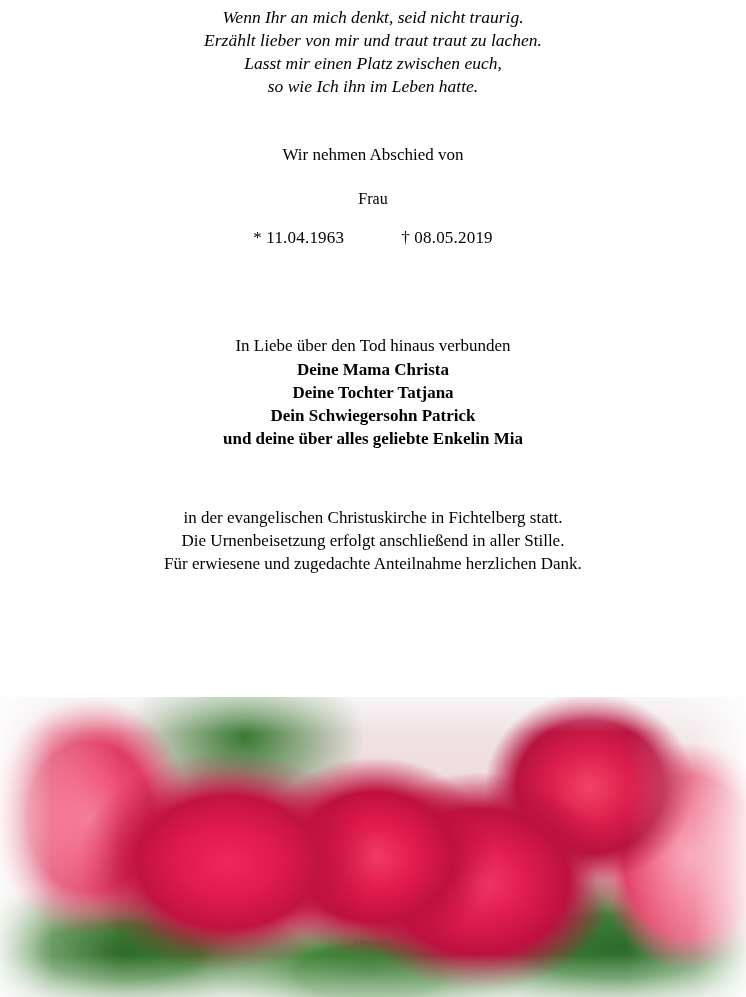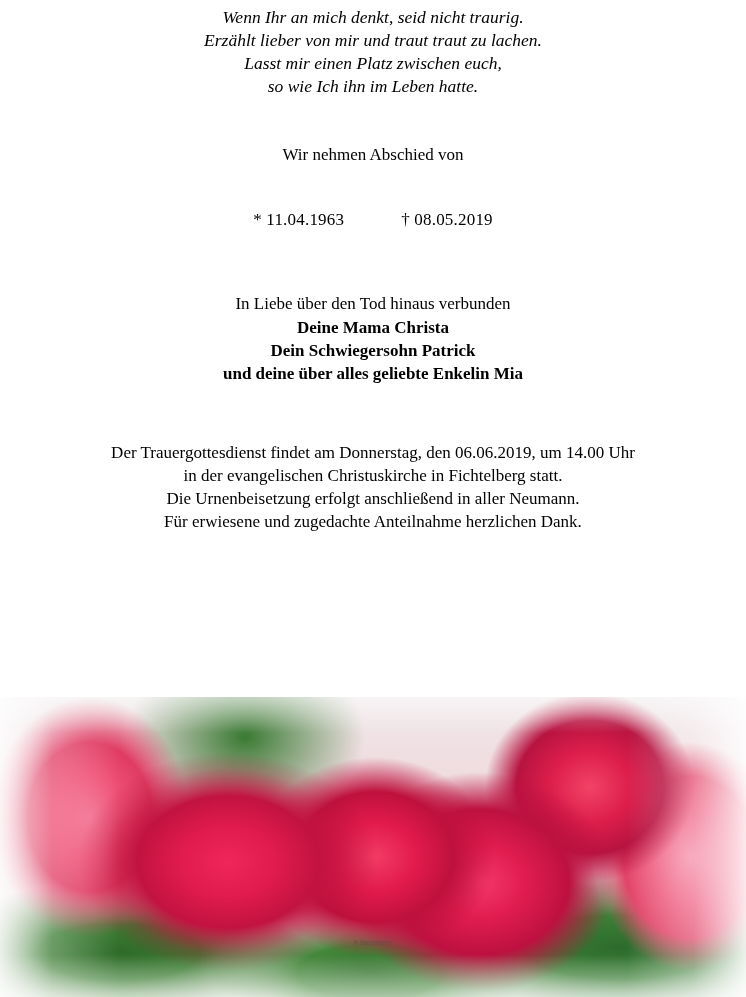--- a/index.html
+++ b/index.html
@@ -54,20 +54,21 @@
   .spacer-4 { height: 12px; }
   .dates {
     font-size: 17px;
     letter-spacing: 0.2px;
   }
   .dates .sep { display: inline-block; width: 48px; }
   .spacer-5 { height: 62px; }
   .dedication-lead {
     font-size: 17px;
     line-height: 24px;
+    margin-top: 24px;
   }
   .dedication-list {
     font-size: 17px;
     font-weight: bold;
     line-height: 23px;
   }
   .spacer-6 { height: 56px; }
   .service {
     font-size: 17px;
     line-height: 23px;
@@ -129,48 +130,49 @@
       <div>Lasst mir einen Platz zwischen euch,</div>
       <div>so wie Ich ihn im Leben hatte.</div>
     </div>
 
     <div class="spacer-1"></div>
 
     <div class="farewell">Wir nehmen Abschied von</div>
 
     <div class="spacer-2"></div>
 
+    <div class="salutation">Frau</div>
 
     <div class="spacer-3"></div>
 
 
     <div class="spacer-4"></div>
 
     <div class="dates">
       <span>* 11.04.1963</span>
       <span class="sep"></span>
       <span>† 08.05.2019</span>
     </div>
 
     <div class="spacer-5"></div>
 
     <div class="dedication-lead">In Liebe über den Tod hinaus verbunden</div>
 
     <div class="dedication-list">
       <div>Deine Mama Christa</div>
+      <div>Deine Tochter Tatjana</div>
       <div>Dein Schwiegersohn Patrick</div>
       <div>und deine über alles geliebte Enkelin Mia</div>
     </div>
 
     <div class="spacer-6"></div>
 
     <div class="service">
-      <div>Der Trauergottesdienst findet am Donnerstag, den  06.06.2019, um 14.00 Uhr</div>
       <div>in der evangelischen Christuskirche in Fichtelberg statt.</div>
-      <div>Die Urnenbeisetzung erfolgt anschließend in aller Neumann.</div>
+      <div>Die Urnenbeisetzung erfolgt anschließend in aller Stille.</div>
       <div>Für erwiesene und zugedachte Anteilnahme herzlichen Dank.</div>
     </div>
 
   </div>
 
   <div class="flowers">
     <div class="bg"></div>
     <div class="vignette"></div>
     <div class="credit">h Neumann</div>
   </div>

